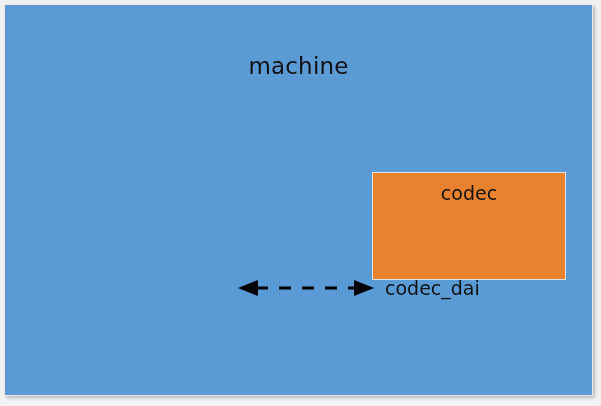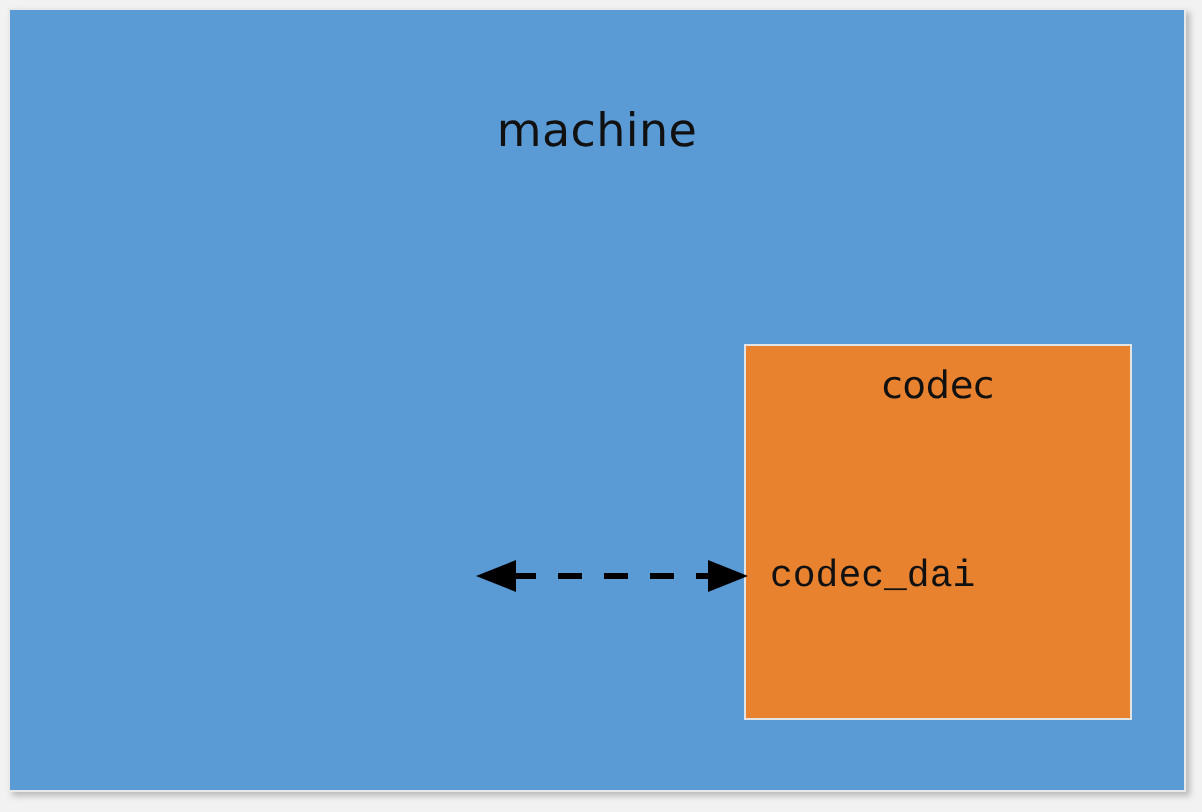--- a/index.html
+++ b/index.html
@@ -59,21 +59,21 @@
     left: 32px;
     top: 167px;
     width: 201px;
     height: 152px;
     background: #00ae4d;
   }
   .codec-box {
     left: 367px;
     top: 167px;
     width: 194px;
-    height: 188px;
+    height: 108px;
     background: #e8822f;
   }
 
   .component-title {
     position: absolute;
     left: 0;
     top: 8px;
     width: 100%;
     text-align: center;
     font-size: 19px;
@@ -91,21 +91,20 @@
     color: #111111;
     white-space: pre;
   }
   .dai-label-right {
     right: 8px;
     text-align: right;
   }
   .dai-label-left {
     left: 12px;
     text-align: left;
-    font-family: Liberation Mono, monospace;
   }
 
   
   .connector {
     position: absolute;
     left: 231px;
     top: 268px;
     width: 140px;
     height: 30px;
     overflow: visible;

